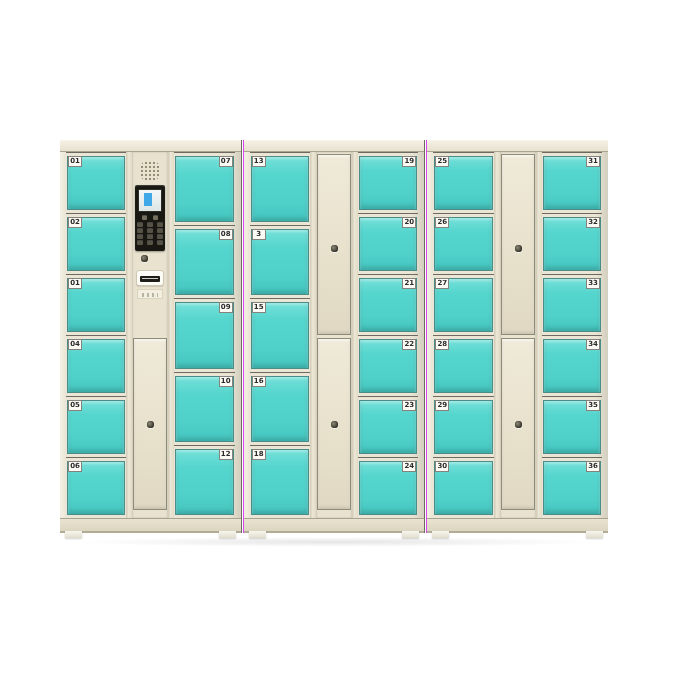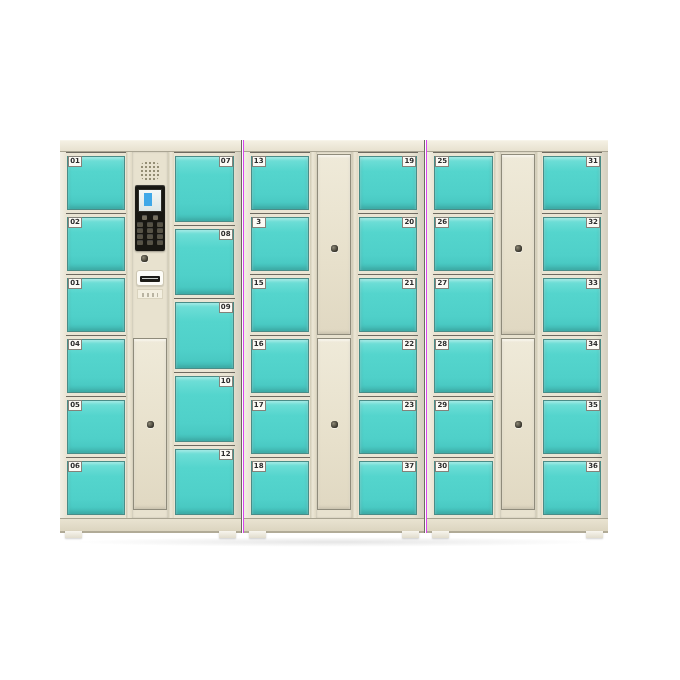--- a/index.html
+++ b/index.html
@@ -187,24 +187,20 @@
             <div class="door-row">
               <div class="teal-door"></div>
               <div class="door-num left">15</div>
             </div>
             <div class="door-row">
               <div class="teal-door"></div>
               <div class="door-num left">16</div>
             </div>
             <div class="door-row">
               <div class="teal-door"></div>
-              <div class="door-num left">17</div>
-            </div>
-            <div class="door-row">
-              <div class="teal-door"></div>
               <div class="door-num left">18</div>
             </div>
           </div>
           <div class="divider"></div>
           <div class="mid-col">
             <div class="mid-door mid-upper">
               <div class="keyhole"></div>
             </div>
             <div class="mid-door mid-lower">
               <div class="keyhole"></div>
@@ -227,21 +223,21 @@
             <div class="door-row">
               <div class="teal-door"></div>
               <div class="door-num right">22</div>
             </div>
             <div class="door-row">
               <div class="teal-door"></div>
               <div class="door-num right">23</div>
             </div>
             <div class="door-row">
               <div class="teal-door"></div>
-              <div class="door-num right">37</div>
+              <div class="door-num right">24</div>
             </div>
           </div>
         </div>
         <div class="base">
           <div class="foot fl"></div>
           <div class="foot fr"></div>
         </div>
       </div>
       <div class="cabinet">
         <div class="top-rail"></div>

